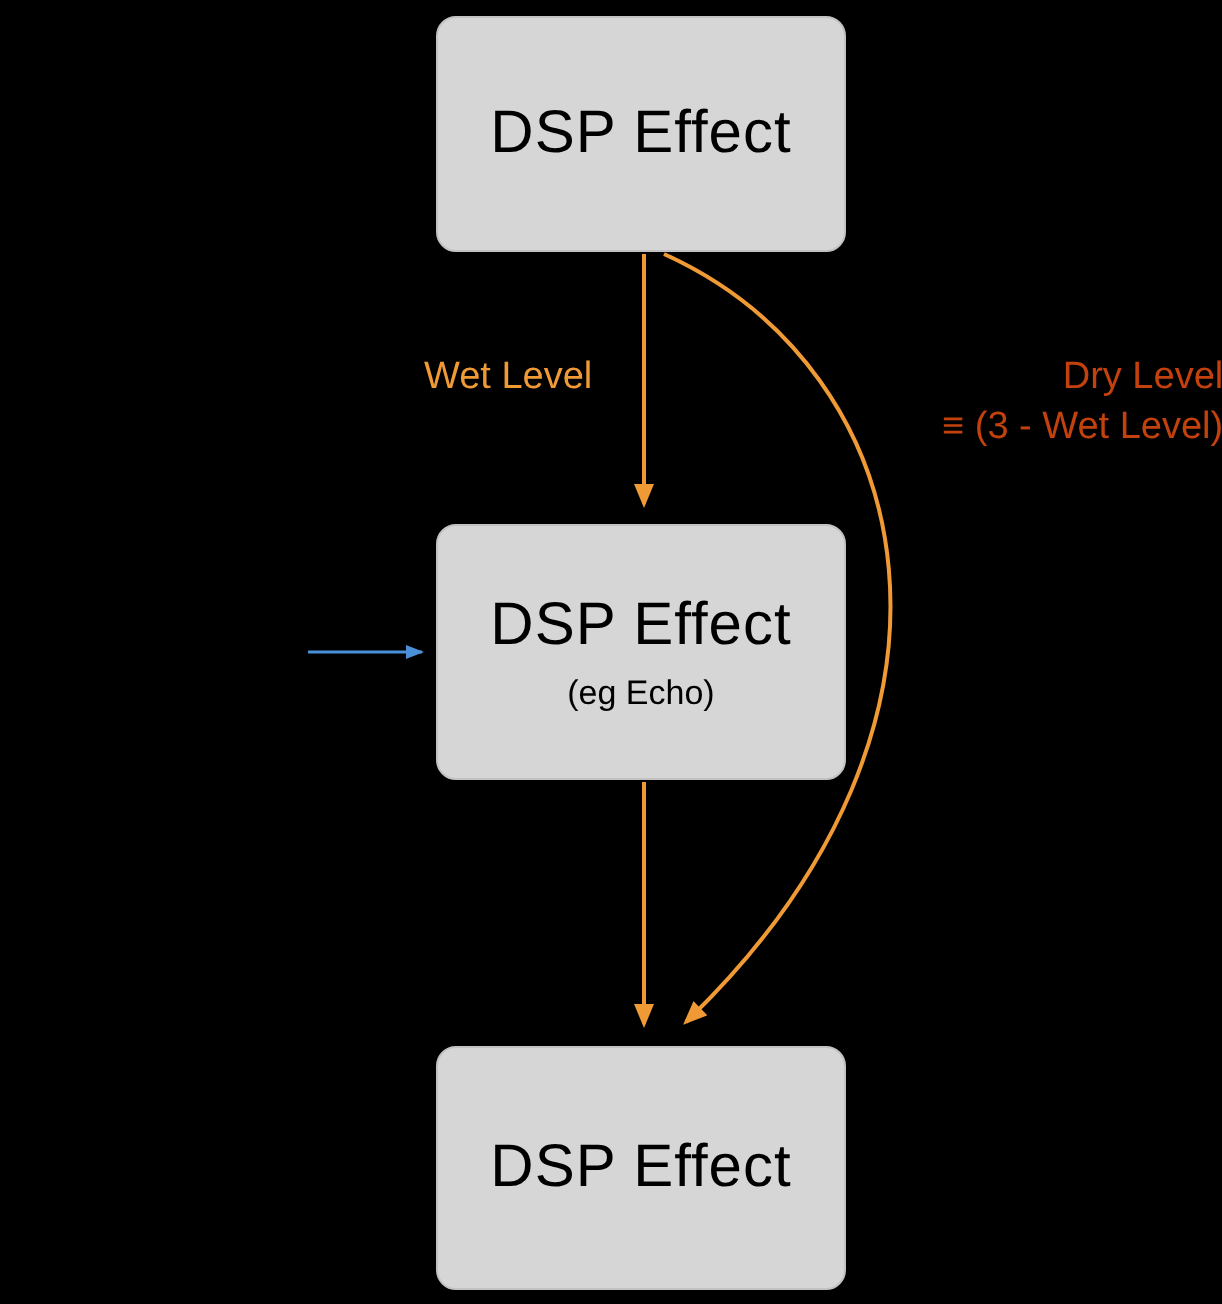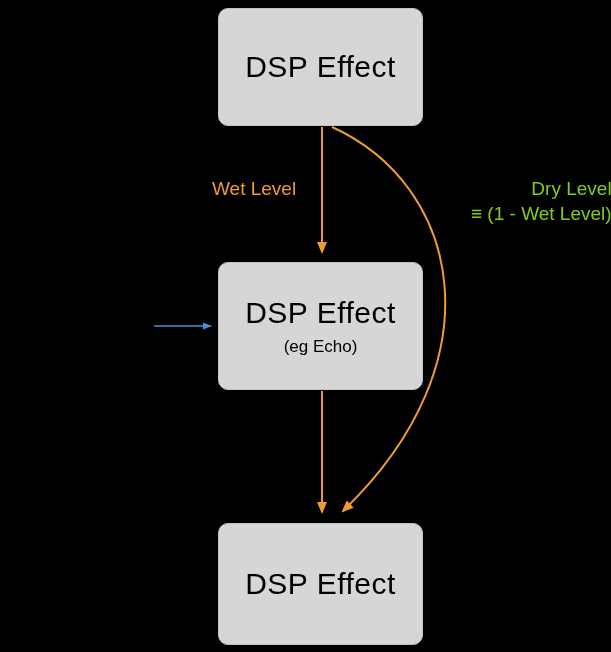--- a/index.html
+++ b/index.html
@@ -47,21 +47,21 @@
     margin-top: 7px;
   }
   .label {
     position: absolute;
     font-size: 19px;
     line-height: 25px;
     white-space: nowrap;
     text-align: right;
   }
   .label-orange { color: #f09a36; }
-  .label-blue   { color: #84cc16; }
+  .label-blue   { color: #c2410c; }
   .label-wet { left: 177px; top: 176px; }
   .label-dry { left: 436px; top: 176px; }
   .label-mix { left: 2px;   top: 293px; }
 </style>
 </head>
 <body>
 
 <div class="canvas">
 
   <svg class="arrow-layer" width="611" height="652" viewBox="0 0 611 652">
@@ -95,17 +95,17 @@
   <div class="node node-bottom">
     <div class="node-title">DSP Effect</div>
   </div>
 
   <div class="label label-orange label-wet">
     <span>Wet Level</span>
   </div>
 
   <div class="label label-blue label-dry">
     <div>Dry Level</div>
-    <div>≡ (1 - Wet Level)</div>
+    <div>≡ (3 - Wet Level)</div>
   </div>
 
 
 </div>
 
 </body></html>

